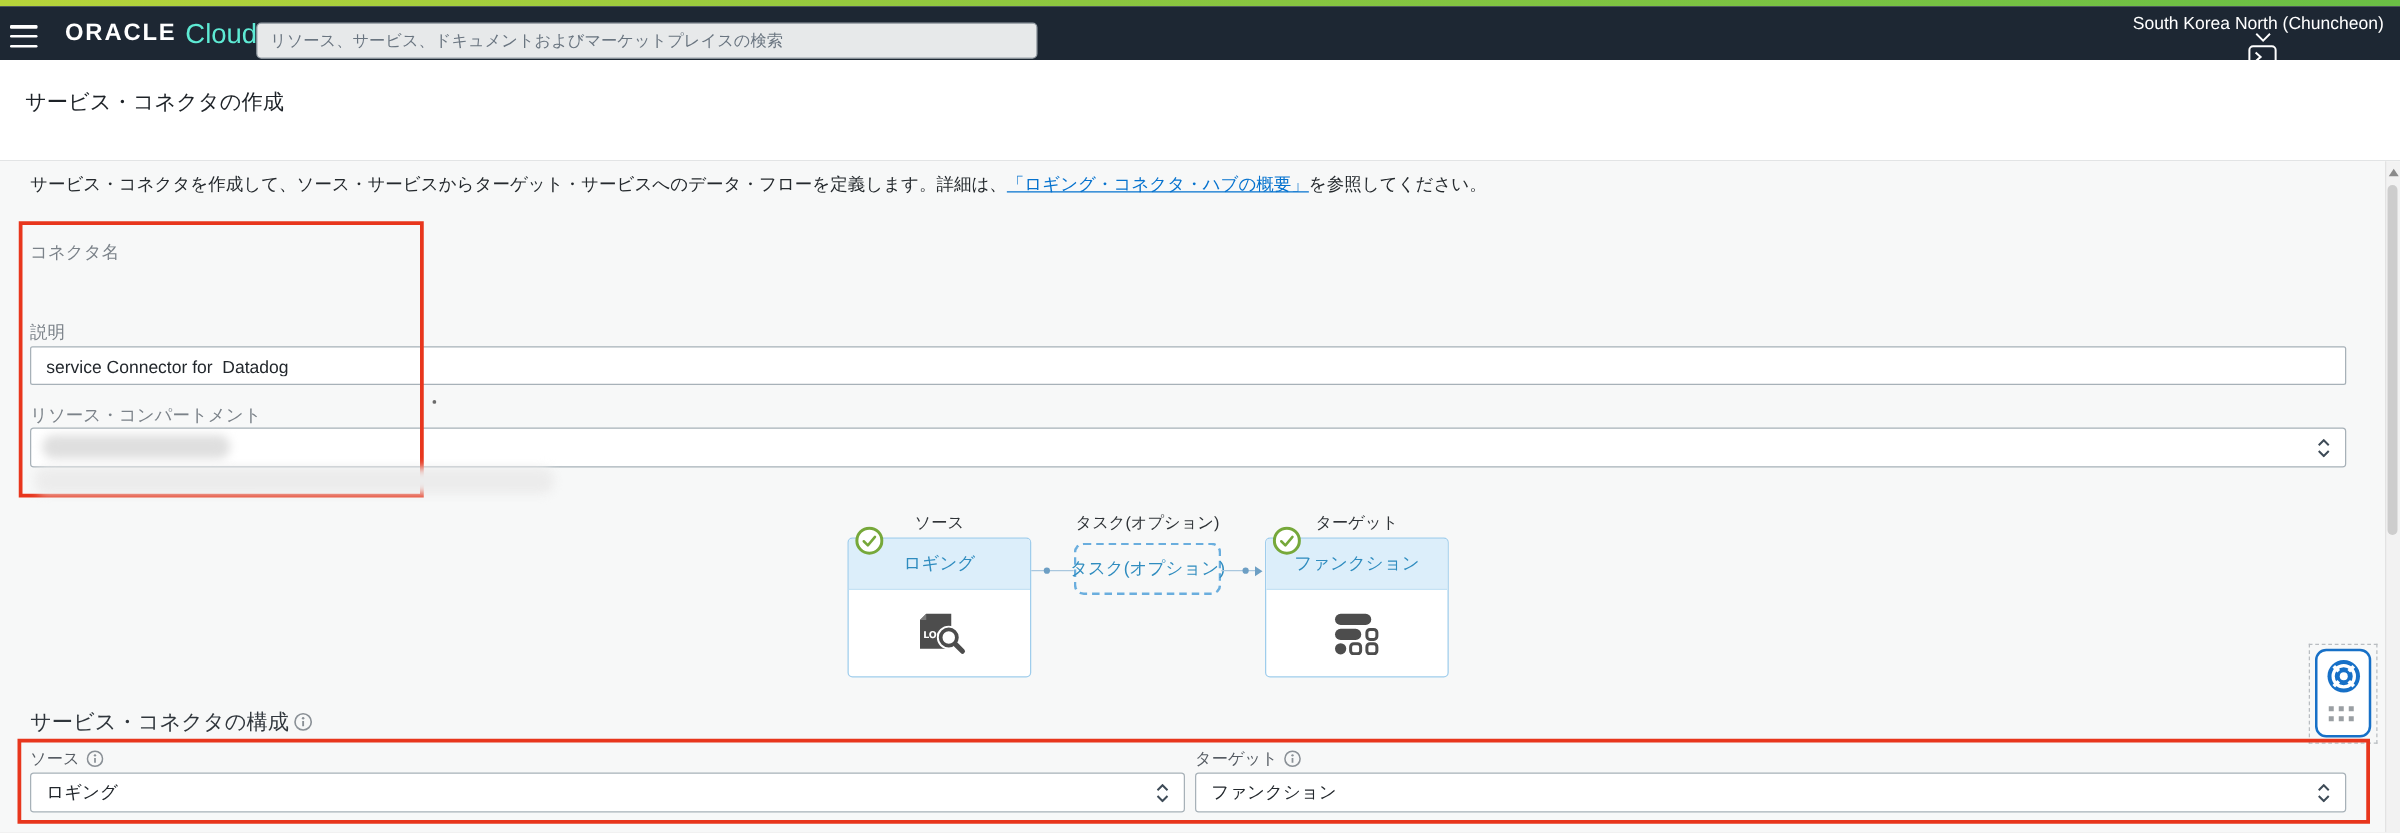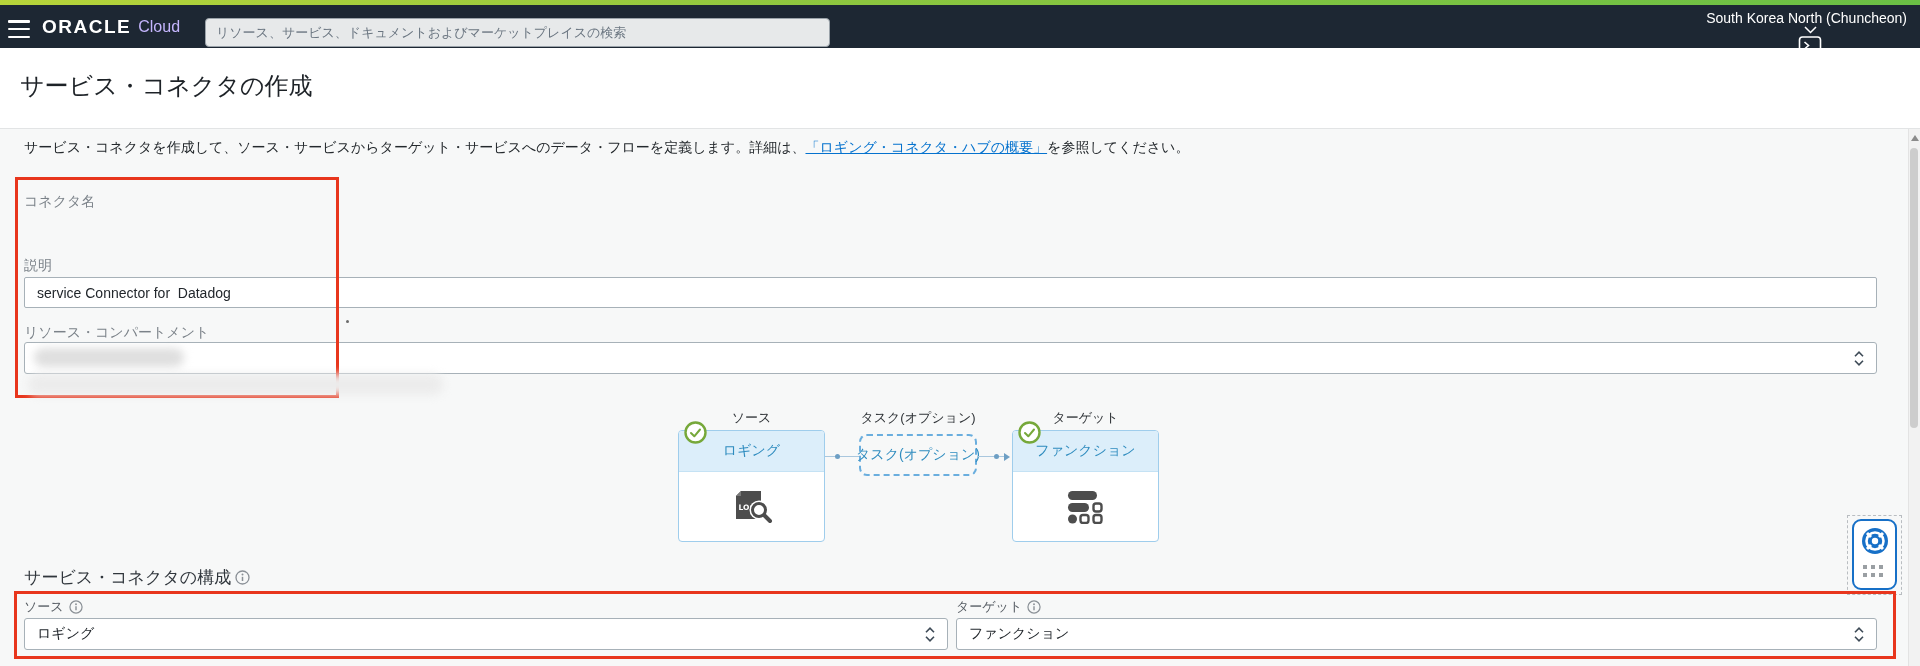--- a/index.html
+++ b/index.html
@@ -7,34 +7,34 @@
   body { font-family:"Liberation Sans","DejaVu Sans",sans-serif; }
   #screen { position:relative; width:1920px; height:666px; background:#ffffff; overflow:hidden; }
   .abs { position:absolute; }
 
   
   #green-strip { left:0; top:0; width:1920px; height:5px;
     background:linear-gradient(90deg,#b7d43a,#8cc63f 45%,#6abf45); }
   #topbar { left:0; top:5px; width:1920px; height:43px; background:#1d2733; }
   #hamburger { left:8px; top:15px; width:22px; height:18px; display:flex; flex-direction:column; justify-content:space-between; cursor:pointer; }
   #hamburger span { display:block; height:2.5px; background:#fff; border-radius:1px; }
-  #logo { left:42px; top:0; height:43px; display:flex; align-items:center; color:#fff; }
+  #logo { left:52px; top:0; height:43px; display:flex; align-items:center; color:#fff; }
   #logo .oracle { font-size:19px; font-weight:bold; letter-spacing:1.5px; }
-  #logo .cloud { font-size:16px; font-weight:300; color:#c4b5fd; margin-left:7px; }
+  #logo .cloud { font-size:22px; font-weight:300; color:#5eead4; margin-left:7px; }
   #global-search { left:205px; top:13px; width:625px; height:29px; background:#e7e9ea;
     border:1px solid #9aa2a9; border-radius:4px; font-size:13px; color:#333;
     padding:0 10px; outline:none; }
   #global-search::placeholder { color:#6a7580; opacity:1; }
   #topbar-right { top:5px; right:6px; height:43px; display:flex; align-items:center;flex-direction:column; }
   #region-label { color:#fff; font-size:14px; margin-right:7px; white-space:nowrap; cursor:pointer; }
   .tb-icon { width:34px; height:43px; display:flex; align-items:center; justify-content:center; cursor:pointer; }
 
   
   #title-band { left:0; top:48px; width:1920px; height:81px; background:#ffffff; }
-  #page-title { left:20px; top:70px; font-size:24px; color:#1d2227; }
+  #page-title { left:20px; top:70px; font-size:17px; color:#1d2227; }
   #band-divider { left:0; top:128px; width:1920px; height:1px; background:#e2e4e5; }
   #content-bg { left:0; top:129px; width:1920px; height:537px; background:#f7f8f8; }
 
   #intro { left:24px; top:139px; font-size:14px; color:#24292d; white-space:nowrap; }
   #intro a { color:#0572ce; text-decoration:underline; }
 
   
   .f-label { font-size:14px; color:#7b8289; }
   .f-input { background:#fff; border:1px solid #a7b1b8; border-radius:2px; font-size:14px;
     color:#22272c; padding:0 12px; outline:none; white-space:pre; }

